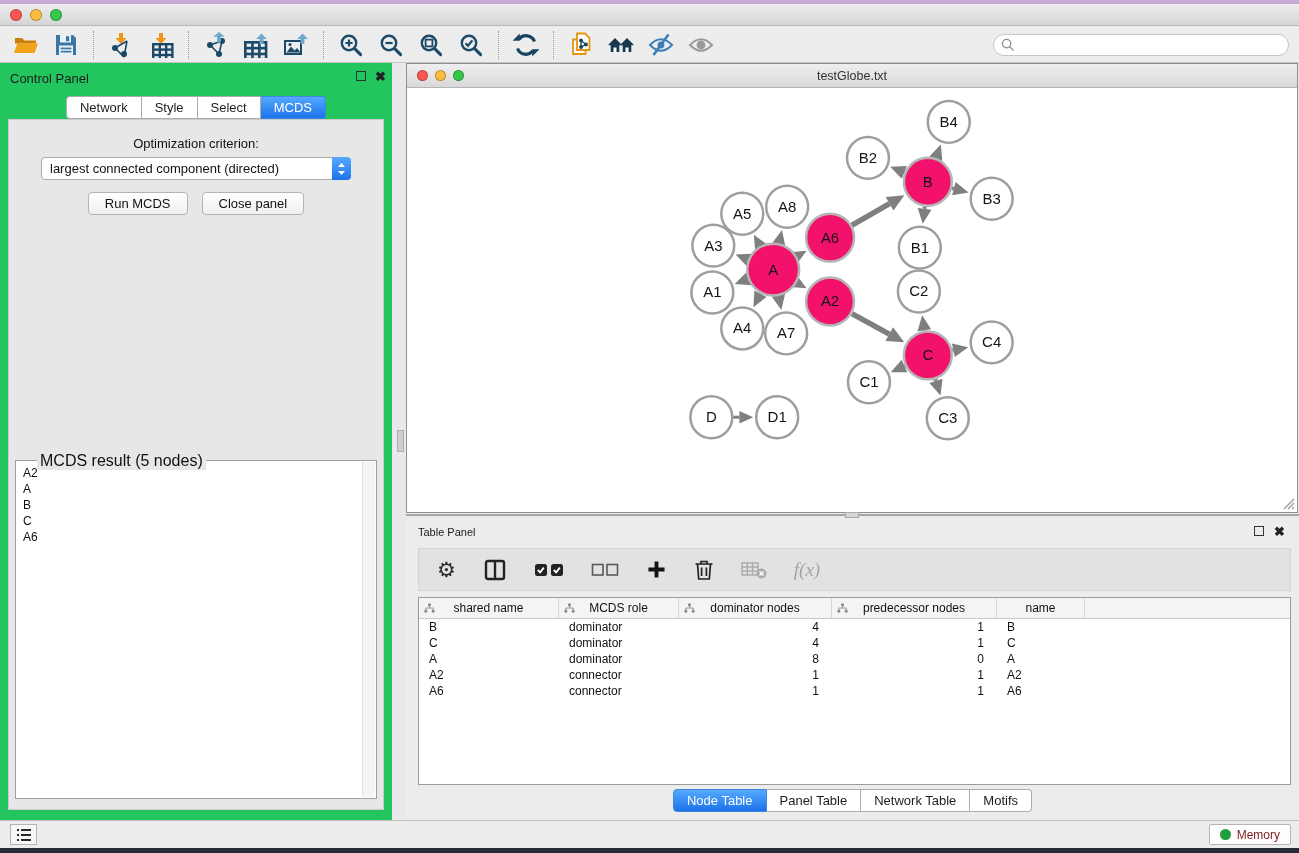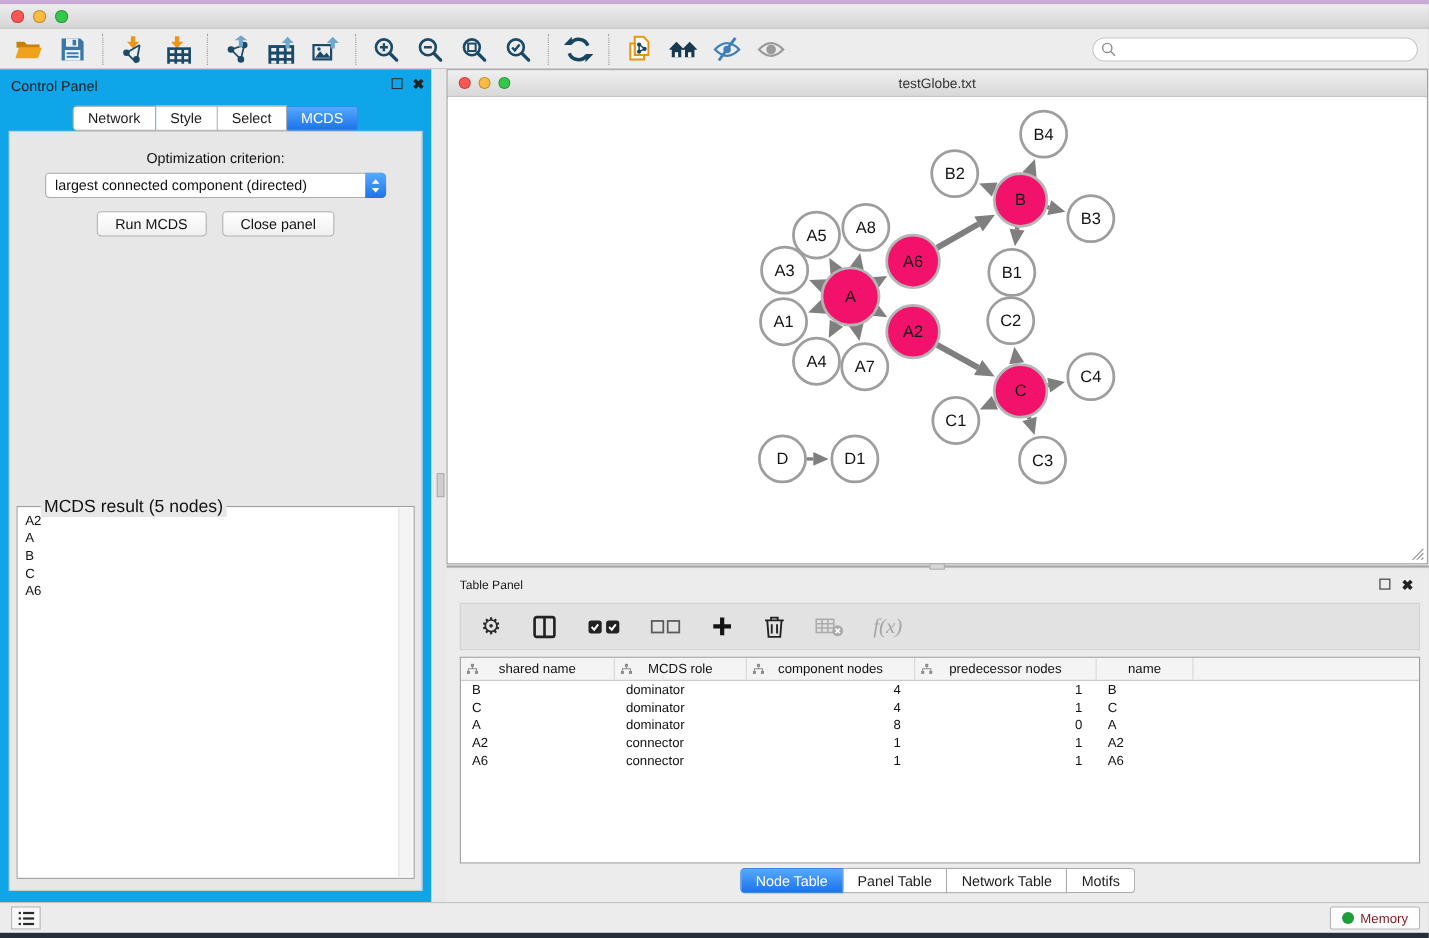--- a/index.html
+++ b/index.html
@@ -29,21 +29,21 @@
   .tb-btn svg { width:26px; height:26px; }
   #search-wrap { margin-left:auto; position:relative; }
   #search-input { width:296px; height:22px; border:1px solid #C6C6C6; border-radius:11px;
     background:#FFFFFF; padding:0 8px 0 26px; font-size:12px; outline:none; }
   #search-icon { position:absolute; left:8px; top:4px; width:14px; height:14px; }
 
   
   #main { position:absolute; left:0; top:63px; width:1299px; height:757px; background:#E9E9E9; }
 
   
-  #control-panel { position:absolute; left:0; top:0; width:392px; height:757px; background:#0ea5e9; }
+  #control-panel { position:absolute; left:0; top:0; width:392px; height:757px; background:#22c55e; }
   #cp-title { position:absolute; left:10px; top:8px; font-size:13px; color:#1C1C1C; }
   .panel-ctrl { position:absolute; top:8px; font-size:12px; color:#222; line-height:13px; }
   .float-box { width:10px; height:10px; border:1.5px solid #333; display:inline-block; }
   .close-x { font-size:13px; font-weight:bold; color:#222; }
 
   .seg-tabs { display:flex; }
   .seg-tab { background:#FFFFFF; border:1px solid #ABABAB; border-left:none; font-size:13px;
     color:#1D1D1D; padding:3px 13px; cursor:default; }
   .seg-tab:first-child { border-left:1px solid #ABABAB; border-radius:4px 0 0 4px; }
   .seg-tab:last-child { border-radius:0 4px 4px 0; }
@@ -583,21 +583,21 @@
             </div>
             <div class="th-cell" style="width: 153px;">
               <svg class="hicon" width="11" height="11" viewBox="0 0 12 12">
                 <g fill="#8A8A8A">
                   <rect x="4.5" y="0.5" width="3" height="3"></rect>
                   <rect x="0.5" y="7.5" width="3" height="3"></rect>
                   <rect x="8.5" y="7.5" width="3" height="3"></rect>
                 </g>
                 <path d="M6 3.5v2M2 7.5V5.5h8v2" stroke="#8A8A8A" fill="none"></path>
               </svg>
-              <span>component nodes</span>
+              <span>dominator nodes</span>
             </div>
             <div class="th-cell" style="width: 165px;">
               <svg class="hicon" width="11" height="11" viewBox="0 0 12 12">
                 <g fill="#8A8A8A">
                   <rect x="4.5" y="0.5" width="3" height="3"></rect>
                   <rect x="0.5" y="7.5" width="3" height="3"></rect>
                   <rect x="8.5" y="7.5" width="3" height="3"></rect>
                 </g>
                 <path d="M6 3.5v2M2 7.5V5.5h8v2" stroke="#8A8A8A" fill="none"></path>
               </svg>

